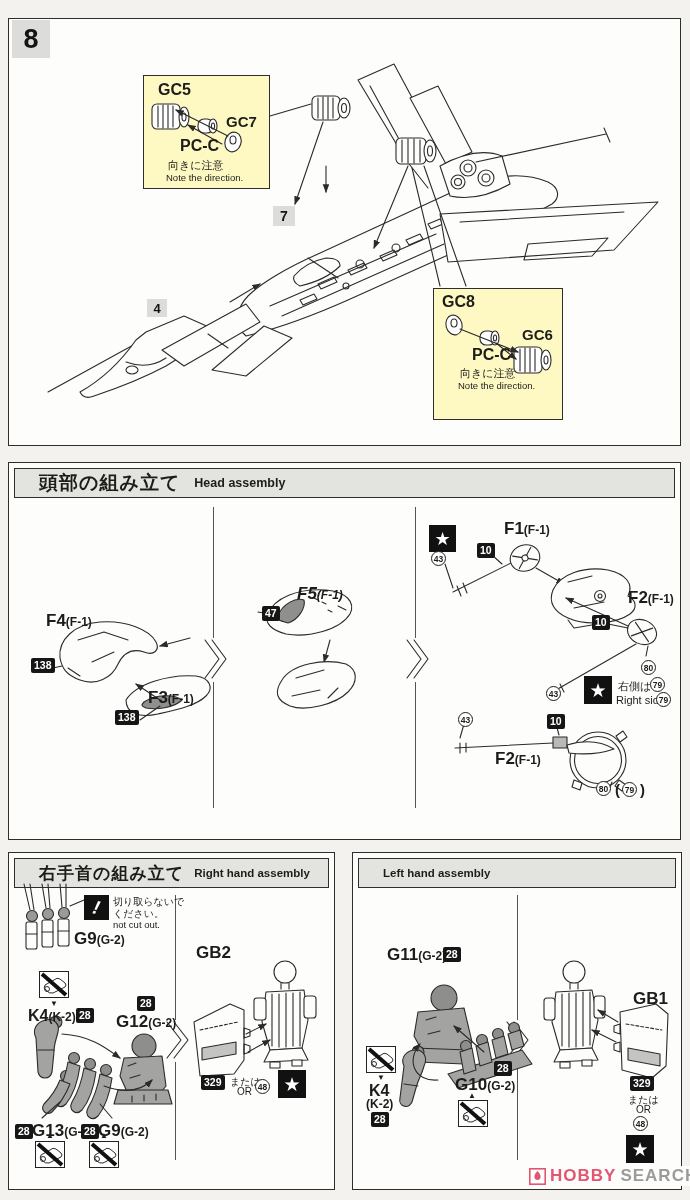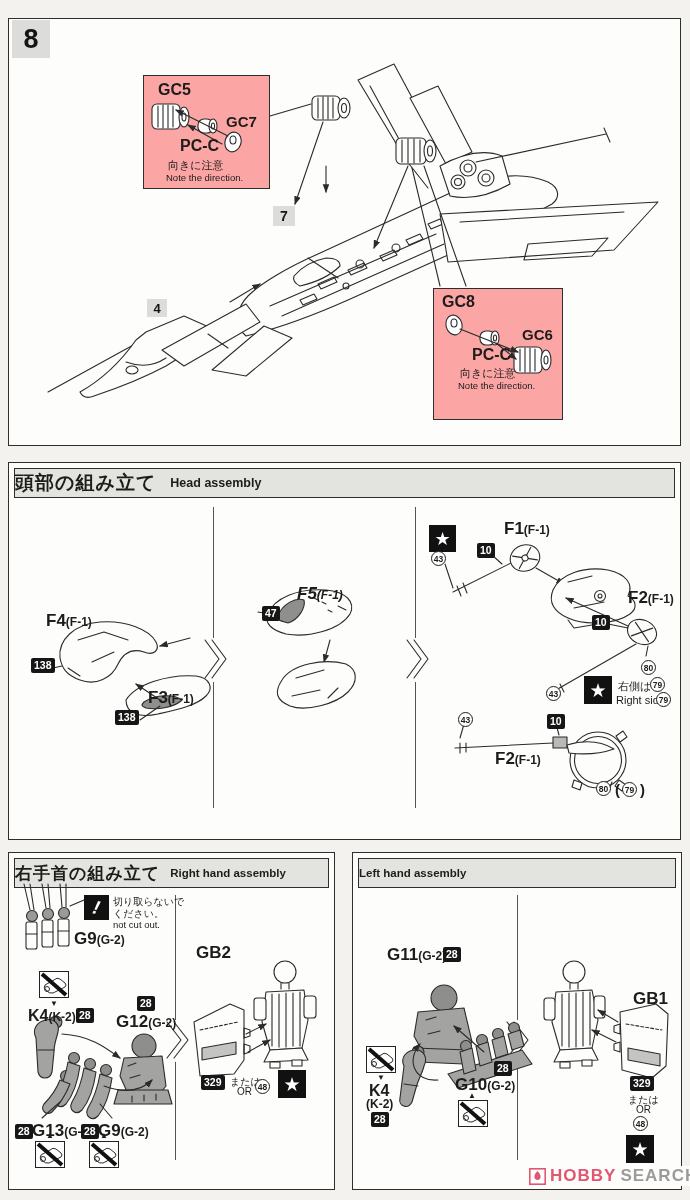--- a/index.html
+++ b/index.html
@@ -1,37 +1,37 @@
 <!DOCTYPE html>
 <html><head>
 <meta charset="utf-8">
 <style>
   html,body{margin:0;padding:0;}
   body{width:690px;height:1200px;position:relative;background:#f3f2ef;
        font-family:"Liberation Sans","DejaVu Sans",sans-serif;color:#1c1c1a;overflow:hidden;}
   .abs{position:absolute;}
   .panel{position:absolute;background:#fdfdfb;border:1.6px solid #2e2e2c;box-sizing:border-box;}
   .hdr{position:absolute;left:5px;right:5px;top:5px;height:30px;background:#e3e3e0;border:1.2px solid #2e2e2c;
-       display:flex;align-items:center;gap:14px;padding:0 0;box-sizing:border-box;}
+       display:flex;align-items:center;gap:14px;padding:0 24px;box-sizing:border-box;}
   .hdr-jp{font-weight:bold;font-size:19px;letter-spacing:1px;white-space:nowrap;}
   .hdr-en{font-weight:bold;font-size:12.5px;white-space:nowrap;}
   .stepb{position:absolute;background:#dcdcda;color:#141414;font-weight:bold;
          display:flex;align-items:center;justify-content:center;}
   .plabel{position:absolute;font-weight:bold;font-size:17px;white-space:nowrap;line-height:1;}
   .plabel .g{font-size:12px;}
   .clabel{position:absolute;font-weight:bold;font-size:15px;white-space:nowrap;line-height:1;}
   .pbadge{position:absolute;background:#161616;color:#fff;font-weight:bold;font-size:10.5px;
           line-height:15px;height:15px;padding:0 3px;text-align:left;border-radius:2px;min-width:11px;}
   .cbadge{position:absolute;width:15px;height:15px;border:1.4px solid #1e1e1e;border-radius:50%;background:#fff;
           font-size:8.5px;font-weight:bold;display:flex;align-items:center;justify-content:center;box-sizing:border-box;}
   .starb{position:absolute;background:#111;color:#fff;display:flex;align-items:center;justify-content:center;}
   .noteJ{position:absolute;font-size:11px;white-space:nowrap;}
   .noteE{position:absolute;font-size:9.5px;white-space:nowrap;}
   .small{position:absolute;font-size:10px;line-height:1.15;white-space:nowrap;}
-  .callout{position:absolute;background:#fca5a5;border:1.3px solid #2e2e2c;box-sizing:border-box;}
+  .callout{position:absolute;background:#fef9c3;border:1.3px solid #2e2e2c;box-sizing:border-box;}
   .vline{position:absolute;width:1.3px;background:#55554f;}
   .noglue{position:absolute;width:30px;height:27px;background:#fff;border:1.2px solid #222;box-sizing:border-box;}
   .tri{position:absolute;font-size:8px;line-height:1;}
   .orjp{position:absolute;font-size:10px;white-space:nowrap;}
   svg.draw{position:absolute;pointer-events:none;}
   .excl{transform:rotate(14deg);font-weight:bold;font-style:italic;font-size:19px;}
   .paren{position:absolute;font-size:15px;font-weight:bold;}
 </style>
 </head>
 <body>

